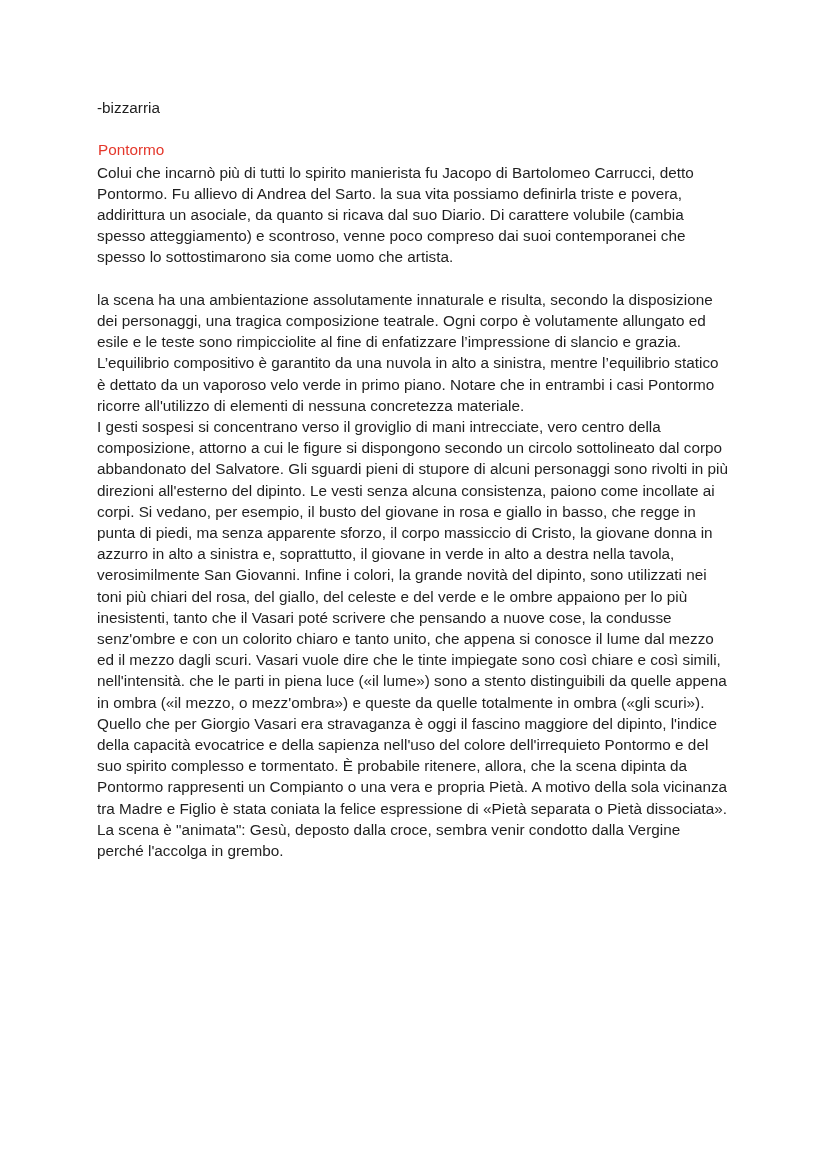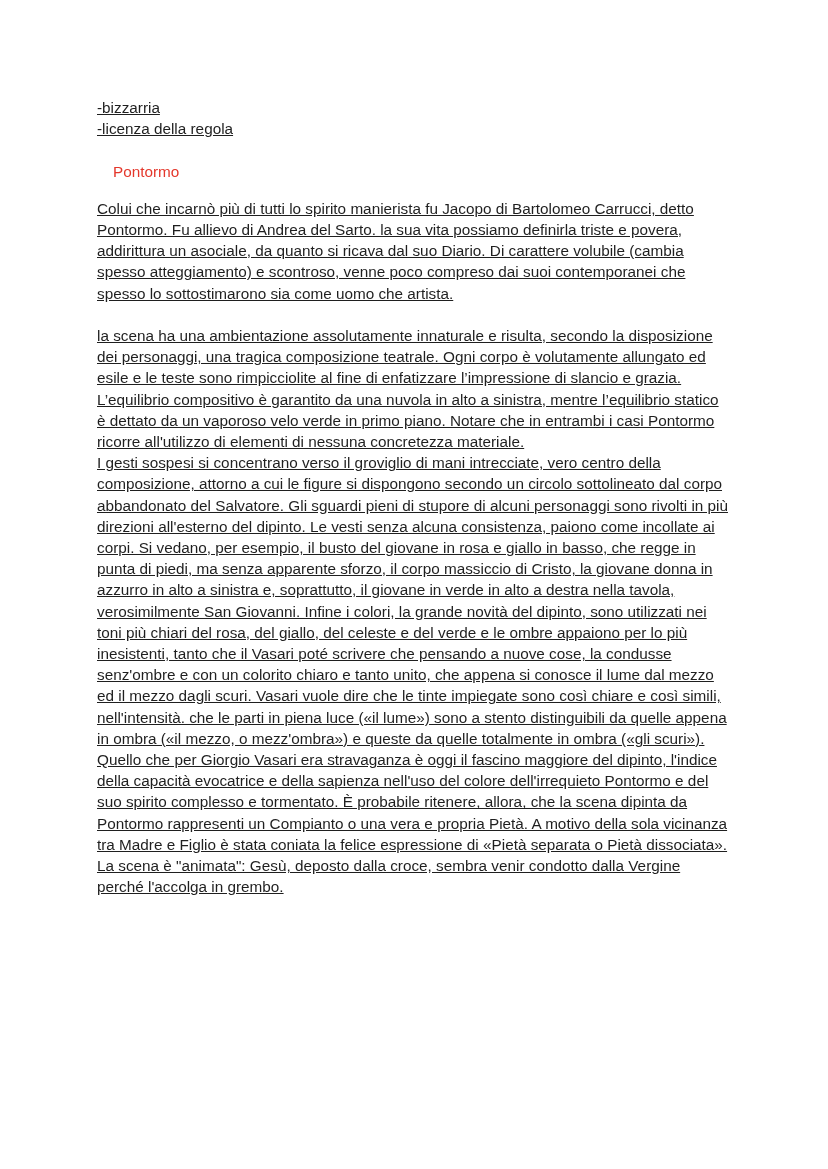--- a/index.html
+++ b/index.html
@@ -21,37 +21,36 @@
     background:var(--page-bg);
     overflow:hidden;
     font-family:"Liberation Sans","DejaVu Sans",sans-serif;
     font-size:15.3px;
     line-height:21.2px;
     color:var(--text-color);
     -webkit-font-smoothing:antialiased;
   }
   .doc-section{margin:0;}
   .doc-section + .doc-section{margin-top:21.2px;}
-  .doc-section p{margin:0;text-decoration:underline;}
+  .doc-section p{margin:0;}
   .doc-section h2{
-    margin:16px;
+    margin:1px;
     font-size:inherit;
     font-weight:400;
     line-height:inherit;
     color:var(--heading-color);
   }
 </style>
 </head>
 <body>
 
 <div class="page">
 
   <section class="doc-section">
     <p>-bizzarria</p>
-    <p>-licenza della regola</p>
   </section>
 
   <section class="doc-section">
     <h2>Pontormo</h2>
     <p>Colui che incarnò più di tutti lo spirito manierista fu Jacopo di Bartolomeo Carrucci, detto Pontormo. Fu allievo di Andrea del Sarto. la sua vita possiamo definirla triste e povera, addirittura un asociale, da quanto si ricava dal suo Diario. Di carattere volubile (cambia spesso atteggiamento) e scontroso, venne poco compreso dai suoi contemporanei che spesso lo sottostimarono sia come uomo che artista.</p>
   </section>
 
   <section class="doc-section">
     <p>la scena ha una ambientazione assolutamente innaturale e risulta, secondo la disposizione dei personaggi, una tragica composizione teatrale. Ogni corpo è volutamente allungato ed esile e le teste sono rimpicciolite al fine di enfatizzare l’impressione di slancio e grazia. L’equilibrio compositivo è garantito da una nuvola in alto a sinistra, mentre l’equilibrio statico è dettato da un vaporoso velo verde in primo piano. Notare che in entrambi i casi Pontormo ricorre all'utilizzo di elementi di nessuna concretezza materiale.</p>
     <p>I gesti sospesi si concentrano verso il groviglio di mani intrecciate, vero centro della composizione, attorno a cui le figure si dispongono secondo un circolo sottolineato dal corpo abbandonato del Salvatore. Gli sguardi pieni di stupore di alcuni personaggi sono rivolti in più direzioni all'esterno del dipinto. Le vesti senza alcuna consistenza, paiono come incollate ai corpi. Si vedano, per esempio, il busto del giovane in rosa e giallo in basso, che regge in punta di piedi, ma senza apparente sforzo, il corpo massiccio di Cristo, la giovane donna in azzurro in alto a sinistra e, soprattutto, il giovane in verde in alto a destra nella tavola, verosimilmente San Giovanni. Infine i colori, la grande novità del dipinto, sono utilizzati nei toni più chiari del rosa, del giallo, del celeste e del verde e le ombre appaiono per lo più inesistenti, tanto che il Vasari poté scrivere che pensando a nuove cose, la condusse senz'ombre e con un colorito chiaro e tanto unito, che appena si conosce il lume dal mezzo ed il mezzo dagli scuri. Vasari vuole dire che le tinte impiegate sono così chiare e così simili, nell'intensità. che le parti in piena luce («il lume») sono a stento distinguibili da quelle appena in ombra («il mezzo, o mezz'ombra») e queste da quelle totalmente in ombra («gli scuri»). Quello che per Giorgio Vasari era stravaganza è oggi il fascino maggiore del dipinto, l'indice della capacità evocatrice e della sapienza nell'uso del colore dell'irrequieto Pontormo e del suo spirito complesso e tormentato. È probabile ritenere, allora, che la scena dipinta da Pontormo rappresenti un Compianto o una vera e propria Pietà. A motivo della sola vicinanza tra Madre e Figlio è stata coniata la felice espressione di «Pietà separata o Pietà dissociata». La scena è "animata": Gesù, deposto dalla croce, sembra venir condotto dalla Vergine perché l'accolga in grembo.</p>

